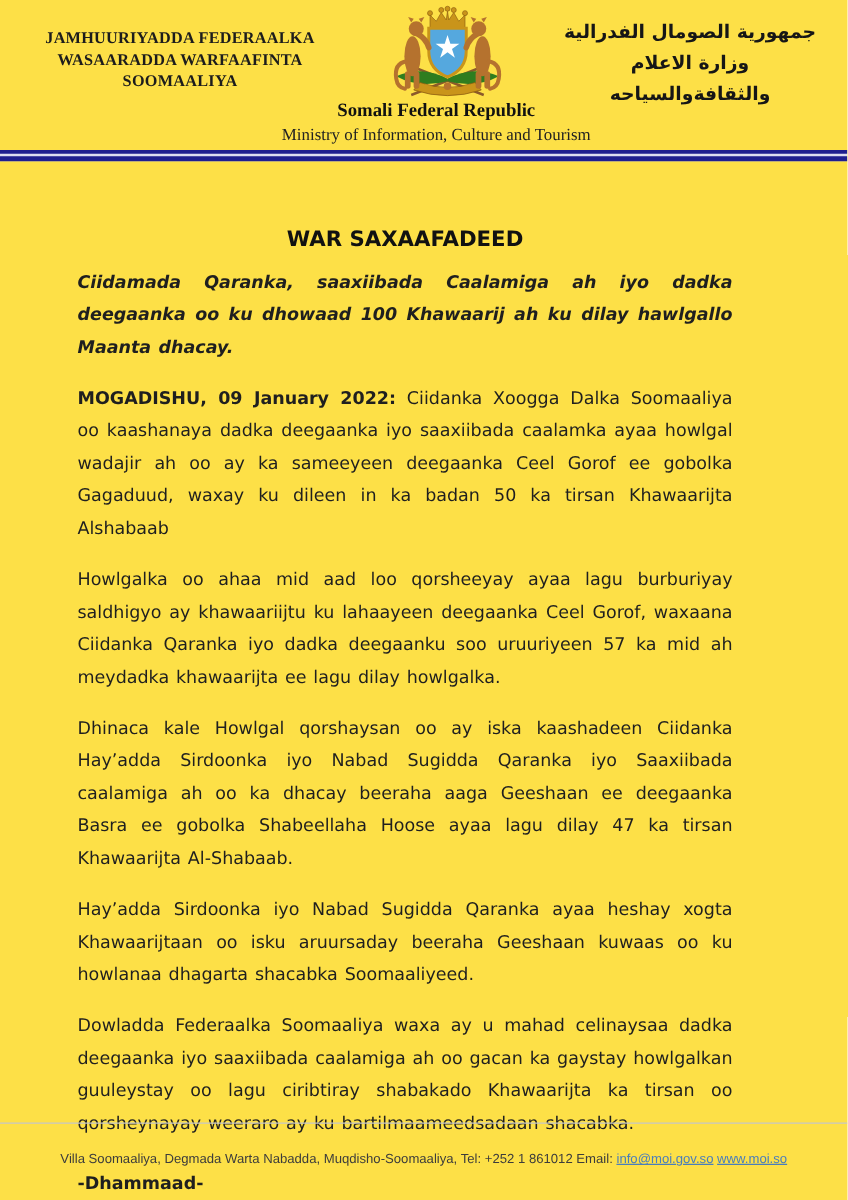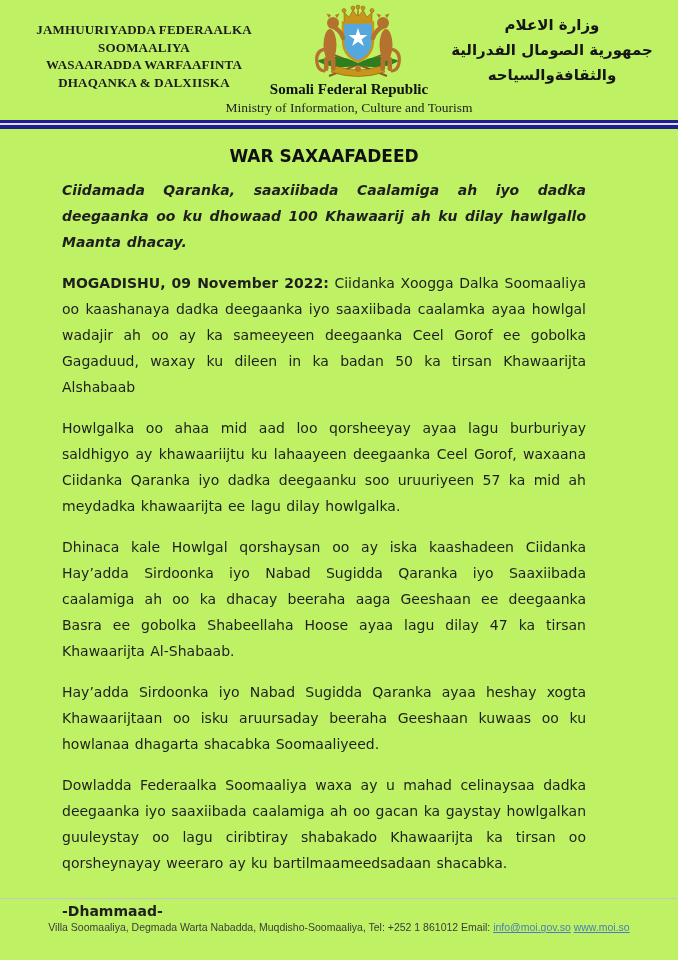--- a/index.html
+++ b/index.html
@@ -1,20 +1,20 @@
 <!DOCTYPE html>
 <html><head>
 <meta charset="utf-8">
 <style>
   html, body { margin: 0; padding: 0; background: #fffefa; }
   .page {
     position: relative;
     width: 678px;
     height: 960px;
-    background: #bef264;
+    background: #fde047;
     font-family: "DejaVu Sans", sans-serif;
     color: #1f1f1f;
     overflow: hidden;
   }
 
   
   .letterhead { position: relative; height: 120px; }
   .lh-somali {
     position: absolute; left: 14px; top: 21px; width: 260px;
     text-align: center;
@@ -44,21 +44,21 @@
   .lh-ministry { font-size: 13.5px; margin-top: 2px; color: #222; }
 
   .header-rule {
     height: 2px;
     border-top: 3px solid #1e1e8f;
     border-bottom: 4px solid #1e1e8f;
     background: #dcdcf0;
   }
 
   
-  .release { padding: 10px 92px 0 62px; }
+  .release { padding: 10px 92px 0 62px; margin-top: 36px; }
   .release-title {
     margin: 7px 0 11px;
     text-align: center;
     font-size: 17px;
     font-weight: bold;
     color: #111;
   }
   .release p {
     margin: 0 0 15px;
     font-size: 14px;
@@ -89,23 +89,22 @@
 </style>
 </head>
 <body>
 
 <div class="page">
 
   <header class="letterhead">
 
     <div class="lh-somali">
       <div>JAMHUURIYADDA FEDERAALKA</div>
+      <div>WASAARADDA WARFAAFINTA</div>
       <div>SOOMAALIYA</div>
-      <div>WASAARADDA WARFAAFINTA</div>
-      <div>DHAQANKA &amp; DALXIISKA</div>
     </div>
 
     <svg class="lh-emblem" viewBox="0 0 118 76" aria-hidden="true">
       <defs>
         <g id="leo" fill="#b5722e">
           <path d="M4,12 q-7,4 -9,11" stroke="#b5722e" stroke-width="4.5" fill="none" stroke-linecap="round"></path>
           <ellipse cx="8" cy="30" rx="6.5" ry="16"></ellipse>
           <circle cx="5" cy="8" r="6"></circle>
           <path d="M1,3 l-2.5,-4.5 4.5,1.5 z"></path>
           <path d="M9,3 l2.5,-4.5 -4.5,1.5 z"></path>
@@ -134,39 +133,39 @@
 
       <path d="M44,19.5 h30 v18 q0,15 -15,21 q-15,-6 -15,-21 Z" fill="#55a8de" stroke="#c9941a" stroke-width="2.4"></path>
 
       <polygon fill="#ffffff" points="59,25 61.3,31.9 68.5,31.9 62.6,36.2 64.9,43.1 59,38.8 53.1,43.1 55.4,36.2 49.5,31.9 56.8,31.9"></polygon>
 
       <use href="#leo" transform="translate(79,12)"></use>
       <use href="#leo" transform="translate(39,12) scale(-1,1)"></use>
     </svg>
 
     <div class="lh-arabic">
+      <div>جمهورية الصومال الفدرالية</div>
       <div>وزارة الاعلام</div>
-      <div>جمهورية الصومال الفدرالية</div>
       <div>والثقافةوالسياحه</div>
     </div>
 
     <div class="lh-captions">
       <div class="lh-republic">Somali Federal Republic</div>
       <div class="lh-ministry">Ministry of Information, Culture and Tourism</div>
     </div>
   </header>
 
   <div class="header-rule"></div>
 
   <main class="release">
     <h1 class="release-title">WAR SAXAAFADEED</h1>
 
     <p class="lead">Ciidamada Qaranka, saaxiibada Caalamiga ah iyo dadka deegaanka oo ku dhowaad 100 Khawaarij ah ku dilay hawlgallo Maanta dhacay.</p>
 
-    <p><strong class="dateline">MOGADISHU, 09 November 2022:</strong> <span>Ciidanka Xoogga Dalka Soomaaliya oo kaashanaya dadka deegaanka iyo saaxiibada caalamka ayaa howlgal wadajir ah oo ay ka sameeyeen deegaanka Ceel Gorof ee gobolka Gagaduud, waxay ku dileen in ka badan 50 ka tirsan Khawaarijta Alshabaab</span></p>
+    <p><strong class="dateline">MOGADISHU, 09 January 2022:</strong> <span>Ciidanka Xoogga Dalka Soomaaliya oo kaashanaya dadka deegaanka iyo saaxiibada caalamka ayaa howlgal wadajir ah oo ay ka sameeyeen deegaanka Ceel Gorof ee gobolka Gagaduud, waxay ku dileen in ka badan 50 ka tirsan Khawaarijta Alshabaab</span></p>
 
     <p>Howlgalka oo ahaa mid aad loo qorsheeyay ayaa lagu burburiyay saldhigyo ay khawaariijtu ku lahaayeen deegaanka Ceel Gorof, waxaana Ciidanka Qaranka iyo dadka deegaanku soo uruuriyeen 57 ka mid ah meydadka khawaarijta ee lagu dilay howlgalka.</p>
     <p>Dhinaca kale Howlgal qorshaysan oo ay iska kaashadeen Ciidanka Hay’adda Sirdoonka iyo Nabad Sugidda Qaranka iyo Saaxiibada caalamiga ah oo ka dhacay beeraha aaga Geeshaan ee deegaanka Basra ee gobolka Shabeellaha Hoose ayaa lagu dilay 47 ka tirsan Khawaarijta Al-Shabaab.</p>
     <p>Hay’adda Sirdoonka iyo Nabad Sugidda Qaranka ayaa heshay xogta Khawaarijtaan oo isku aruursaday beeraha Geeshaan kuwaas oo ku howlanaa dhagarta shacabka Soomaaliyeed.</p>
     <p>Dowladda Federaalka Soomaaliya waxa ay u mahad celinaysaa dadka deegaanka iyo saaxiibada caalamiga ah oo gacan ka gaystay howlgalkan guuleystay oo lagu ciribtiray shabakado Khawaarijta ka tirsan oo qorsheynayay weeraro ay ku bartilmaameedsadaan shacabka.</p>
 
     <p class="closing">-Dhammaad-</p>
   </main>
 
   <footer class="page-footer">

